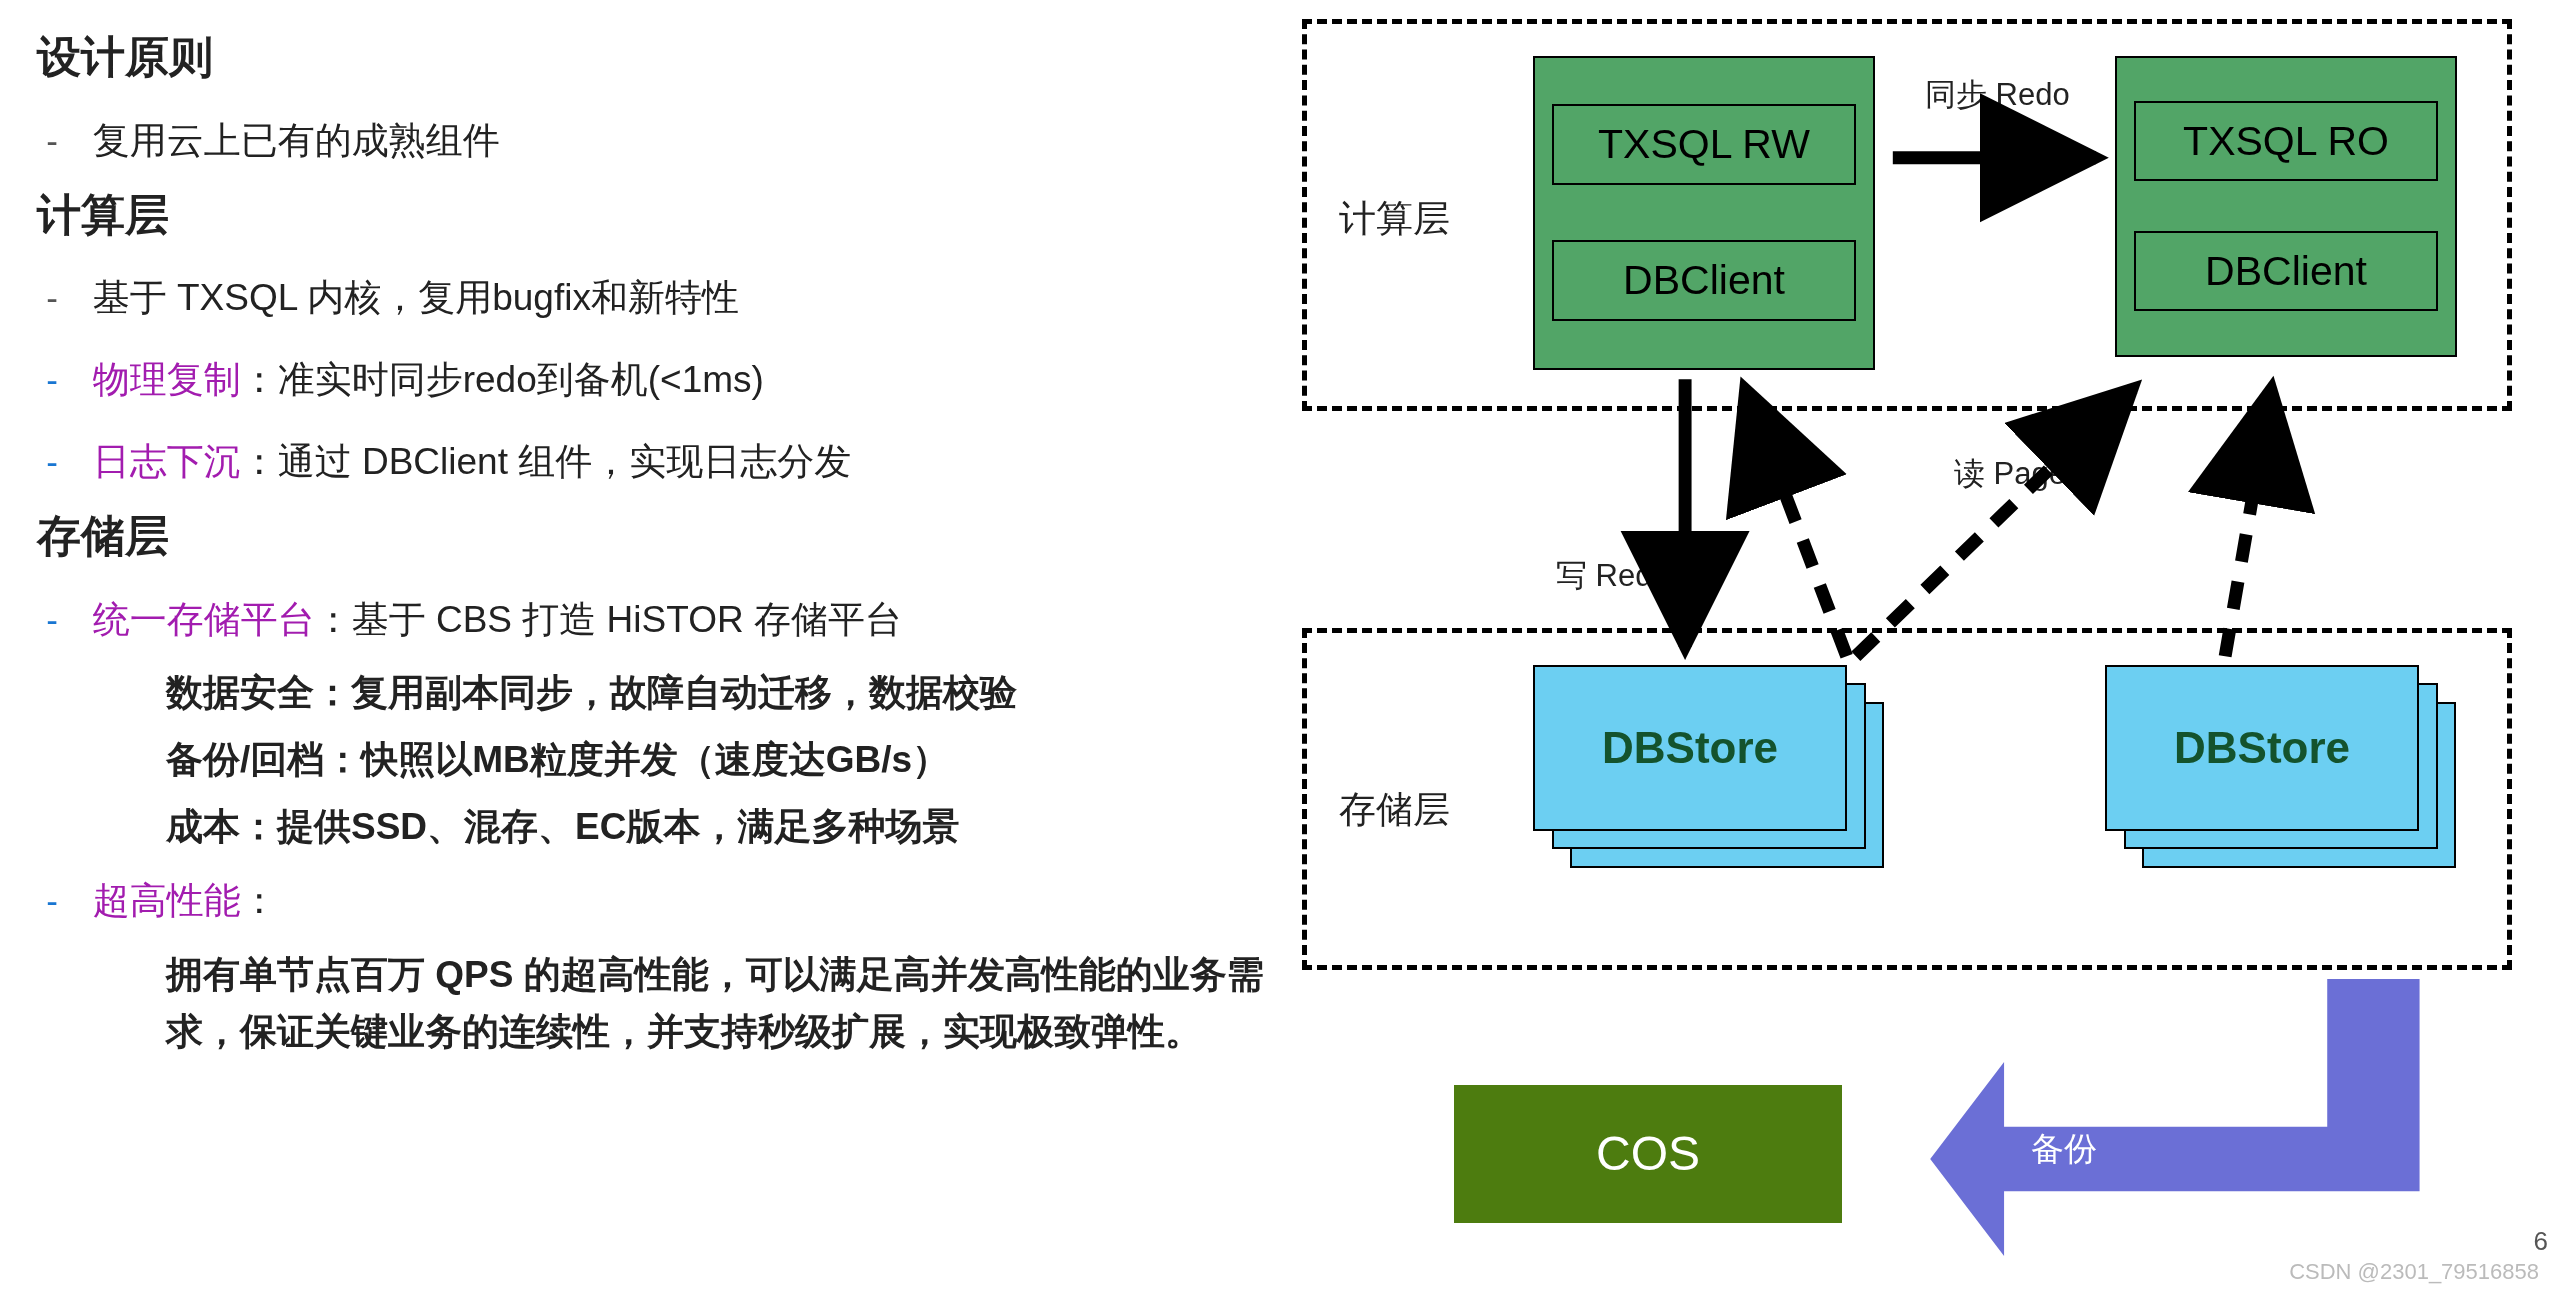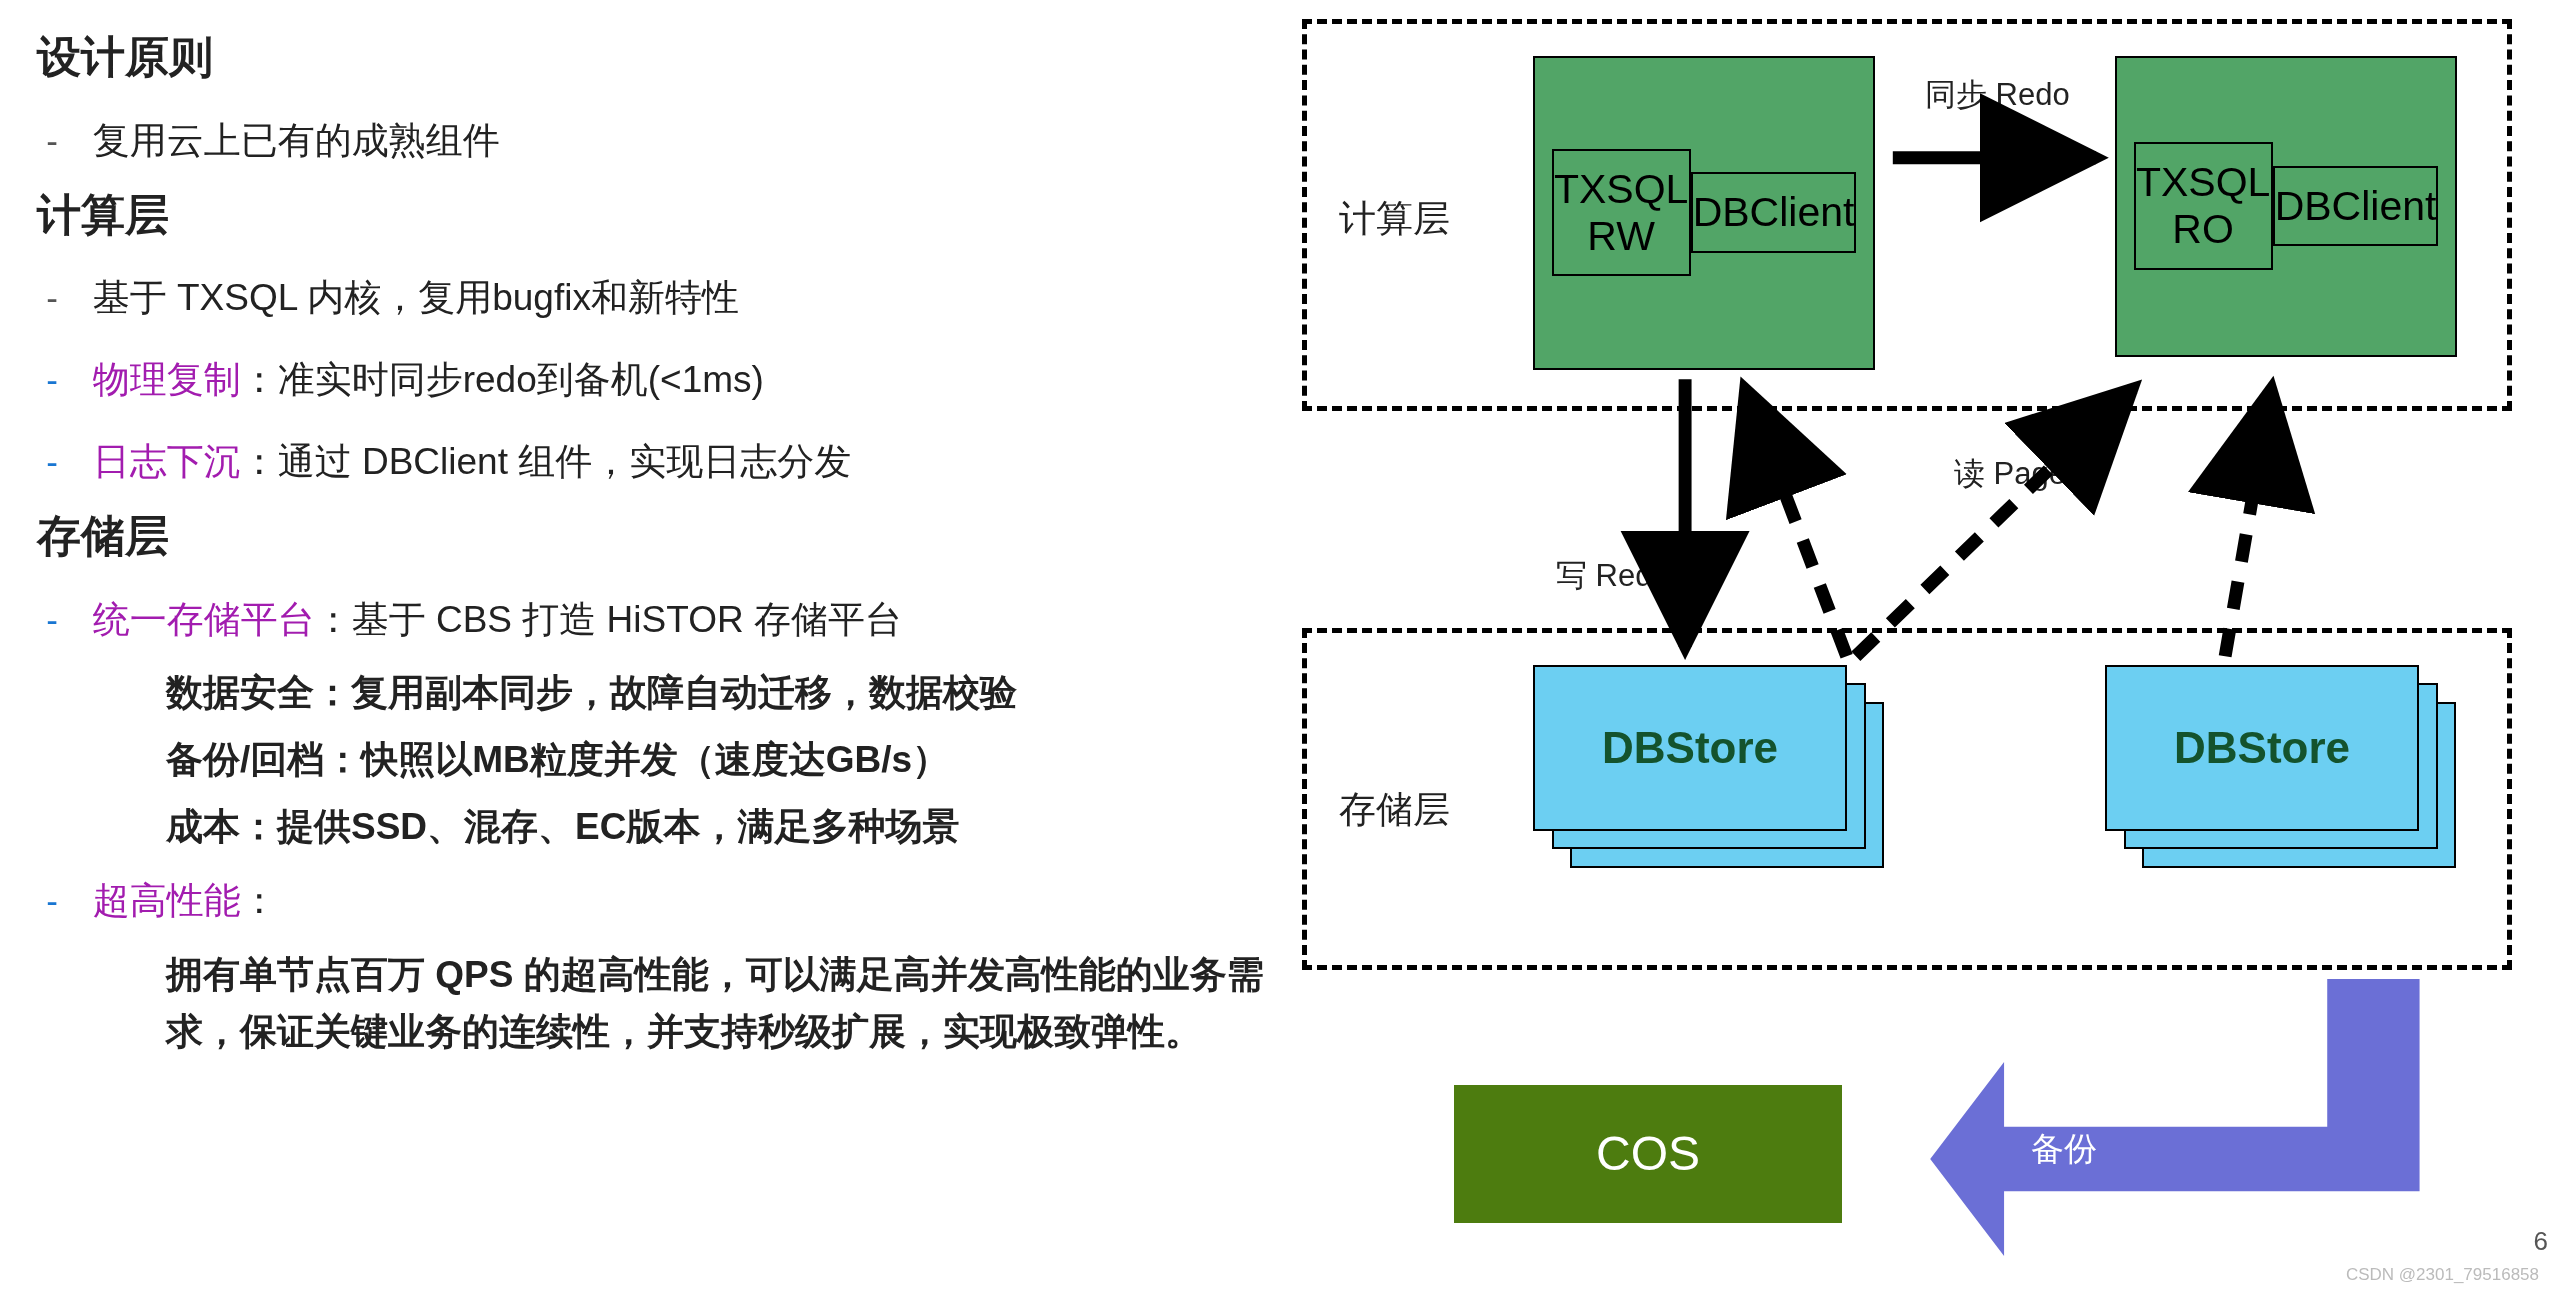--- a/index.html
+++ b/index.html
@@ -47,20 +47,21 @@
     color: #222;
   }
   #compute-label { left: 37px; top: 175px; }
   #storage-label { left: 37px; top: 766px; }
 
   .green-box {
     position: absolute;
     background: #52a567;
     border: 2.8px solid #000;
     display: flex;
+    flex-direction: column;
     justify-content: space-around;
     align-items: center;
     padding: 18.5px 16.6px;
   }
   .inner-box {
     border: 2.8px solid #000;
     background: transparent;
     width: 100%;
     text-align: center;
     font-size: 41px;
@@ -141,21 +142,21 @@
     position: absolute;
     right: 28px;
     bottom: 37px;
     font-size: 26px;
     color: #555;
   }
   .watermark {
     position: absolute;
     right: 37px;
     bottom: 9.2px;
-    font-size: 17px;
+    font-size: 22px;
     color: #bbb;
   }
 </style>
 </head>
 <body>
 
 <div class="left-panel">
   <div class="h1">设计原则</div>
   <div class="bullet-row">
     <span class="dash">-</span>

